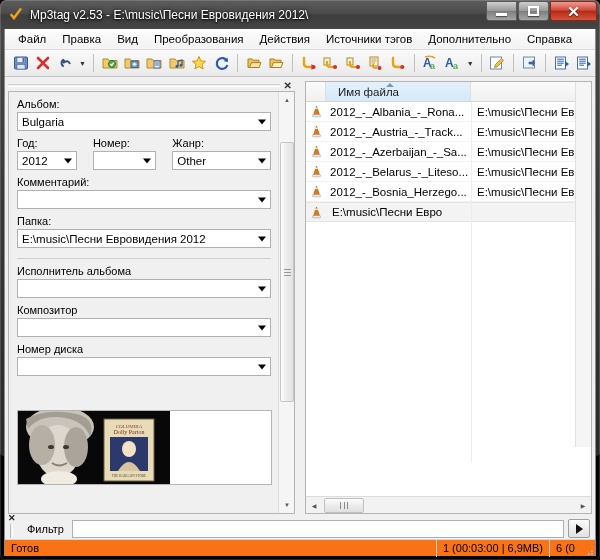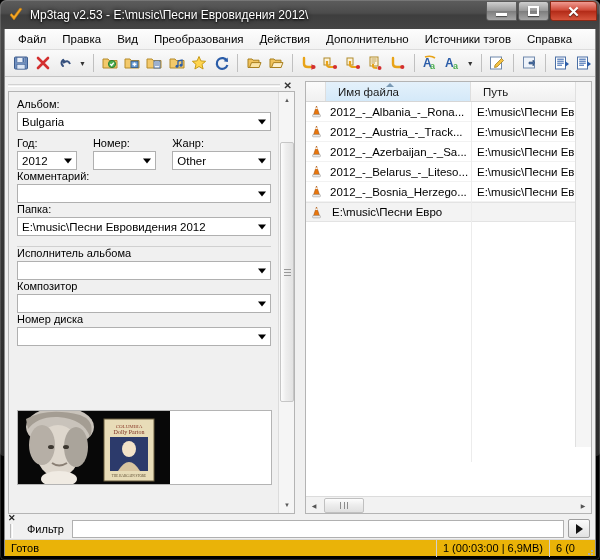--- a/index.html
+++ b/index.html
@@ -103,21 +103,21 @@
     position:absolute; left:0; top:0; width:287px; height:9px;
     display:flex; align-items:center;
   }
   .lp-topline { flex:1; height:3px; border-top:1px solid #d2d2d2; border-bottom:1px solid #fff; margin-right:4px;}
   .lp-close { font-size:10px; font-weight:bold; color:#333; padding-right:3px; cursor:default;}
   .lp-body {
     position:absolute; left:0; top:10px; width:287px; height:423px;
     border:1px solid #b4b4b4; background:#f0f0f0; overflow:hidden;
   }
   .fields { position:absolute; left:0; top:0; width:270px; padding:6px 8px 0 8px; }
-  .flabel { font-size:11px; color:#000; margin-bottom:2px; }
+  .flabel { font-size:11px; color:#000; margin-bottom:2px; margin-top:6px;}
   .flabel:first-child{ margin-top:0; }
   .combo {
     position:relative; height:19px; background:#fff;
     border:1px solid #b0b0b0; display:flex; align-items:center;
   }
   .combo .val { padding-left:4px; font-size:11.5px; color:#000; white-space:nowrap; overflow:hidden;}
   .combo .caret {
     position:absolute; right:4px; top:50%; transform:translateY(-50%);
     width:0;height:0;border-left:4px solid transparent;border-right:4px solid transparent;border-top:5px solid #000;
   }
@@ -212,21 +212,21 @@
     width:22px; height:19px; margin-left:4px; margin-right:5px;
     background:linear-gradient(180deg,#fcfcfc,#eeeeee 50%,#e2e2e2);
     border:1px solid #9e9e9e; border-radius:2px;
     display:flex; align-items:center; justify-content:center;
   }
   .fb-go i{ width:0;height:0;border-top:5px solid transparent;border-bottom:5px solid transparent;border-left:7px solid #111;}
 
   
   .statusbar {
     position:absolute; left:0; top:510px; width:590px; height:17px;
-    background:#eab308; border-top:1px solid #d8d8d8;
+    background:#f97316; border-top:1px solid #d8d8d8;
     display:flex; align-items:center; font-size:11px; color:#000;
   }
   .sb-cell{ padding:0 6px; height:17px; display:flex; align-items:center; }
   .sb-left{ flex:1; }
   .sb-b{ border-left:1px solid #d0d0d0; }
   .sb-grip{ width:14px; height:17px; position:relative;}
   .sb-grip i{ position:absolute; width:2px; height:2px; background:#b0b0b0;}
 </style>
 </head>
 <body>
@@ -254,22 +254,22 @@
   </div>
 
   <div class="client">
 
     <div class="menubar">
       <div class="menuitem">Файл</div>
       <div class="menuitem">Правка</div>
       <div class="menuitem">Вид</div>
       <div class="menuitem">Преобразования</div>
       <div class="menuitem">Действия</div>
+      <div class="menuitem">Источники тэгов</div>
       <div class="menuitem">Дополнительно</div>
-      <div class="menuitem">Источники тэгов</div>
       <div class="menuitem">Справка</div>
     </div>
 
     <div class="toolbar">
       <div class="tbtn">
         <svg width="16" height="16" viewBox="0 0 16 16">
             <rect x="1.5" y="2" width="13" height="12" rx="1" fill="#6f8fbf" stroke="#3c5b8c"></rect>
             <rect x="4" y="2.5" width="8" height="5" fill="#e8eef7" stroke="#3c5b8c" stroke-width="0.5"></rect>
             <rect x="9.5" y="3" width="2" height="4" fill="#4a6fa5"></rect>
             <rect x="4" y="9.5" width="8" height="4.5" fill="#dce6f4" stroke="#3c5b8c" stroke-width="0.5"></rect>
@@ -550,23 +550,20 @@
 
       <div class="splitter"></div>
 
       <div class="rightpanel">
         <div class="listhdr">
           <div class="hcell hc-name"></div>
           <div class="hcell hc-file sorted">
             <span>Имя файла</span>
             <span class="sortarrow"></span>
           </div>
-          <div class="hcell hc-path">
-            <span>Путь</span>
-          </div>
         </div>
 
         <div class="coltick"></div>
 
         <div class="lrow">
           <div class="ic">
             <svg width="13" height="13" viewBox="0 0 13 13">
                 <path d="M6.5 1 L9.5 10 L3.5 10 Z" fill="#e8760c" stroke="#a4500a" stroke-width="0.6"></path>
                 <rect x="2.6" y="9.6" width="7.8" height="2.2" rx="0.6" fill="#f0f0f0" stroke="#8a8a8a" stroke-width="0.5"></rect>
                 <path d="M5.6 2.4 L7.4 2.4 L7.8 4 L5.2 4 Z" fill="#f5f5f5"></path>

